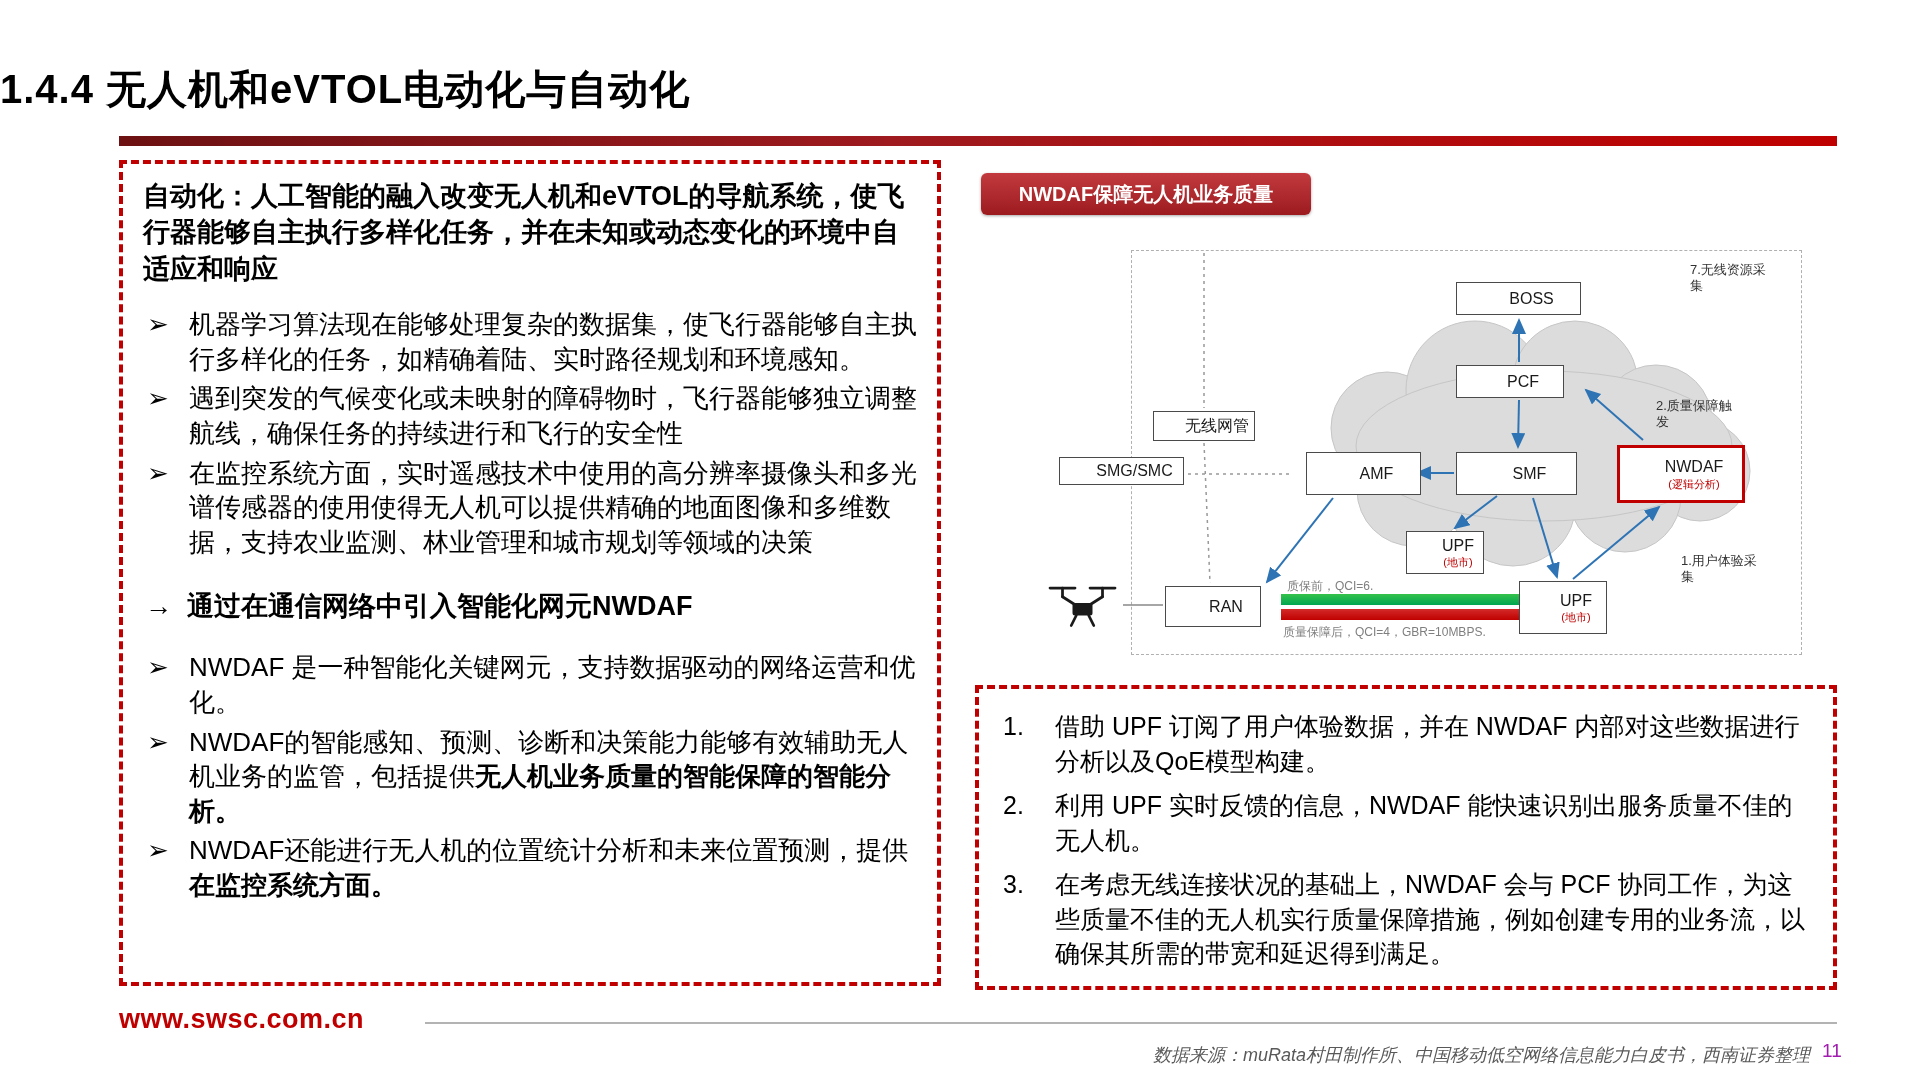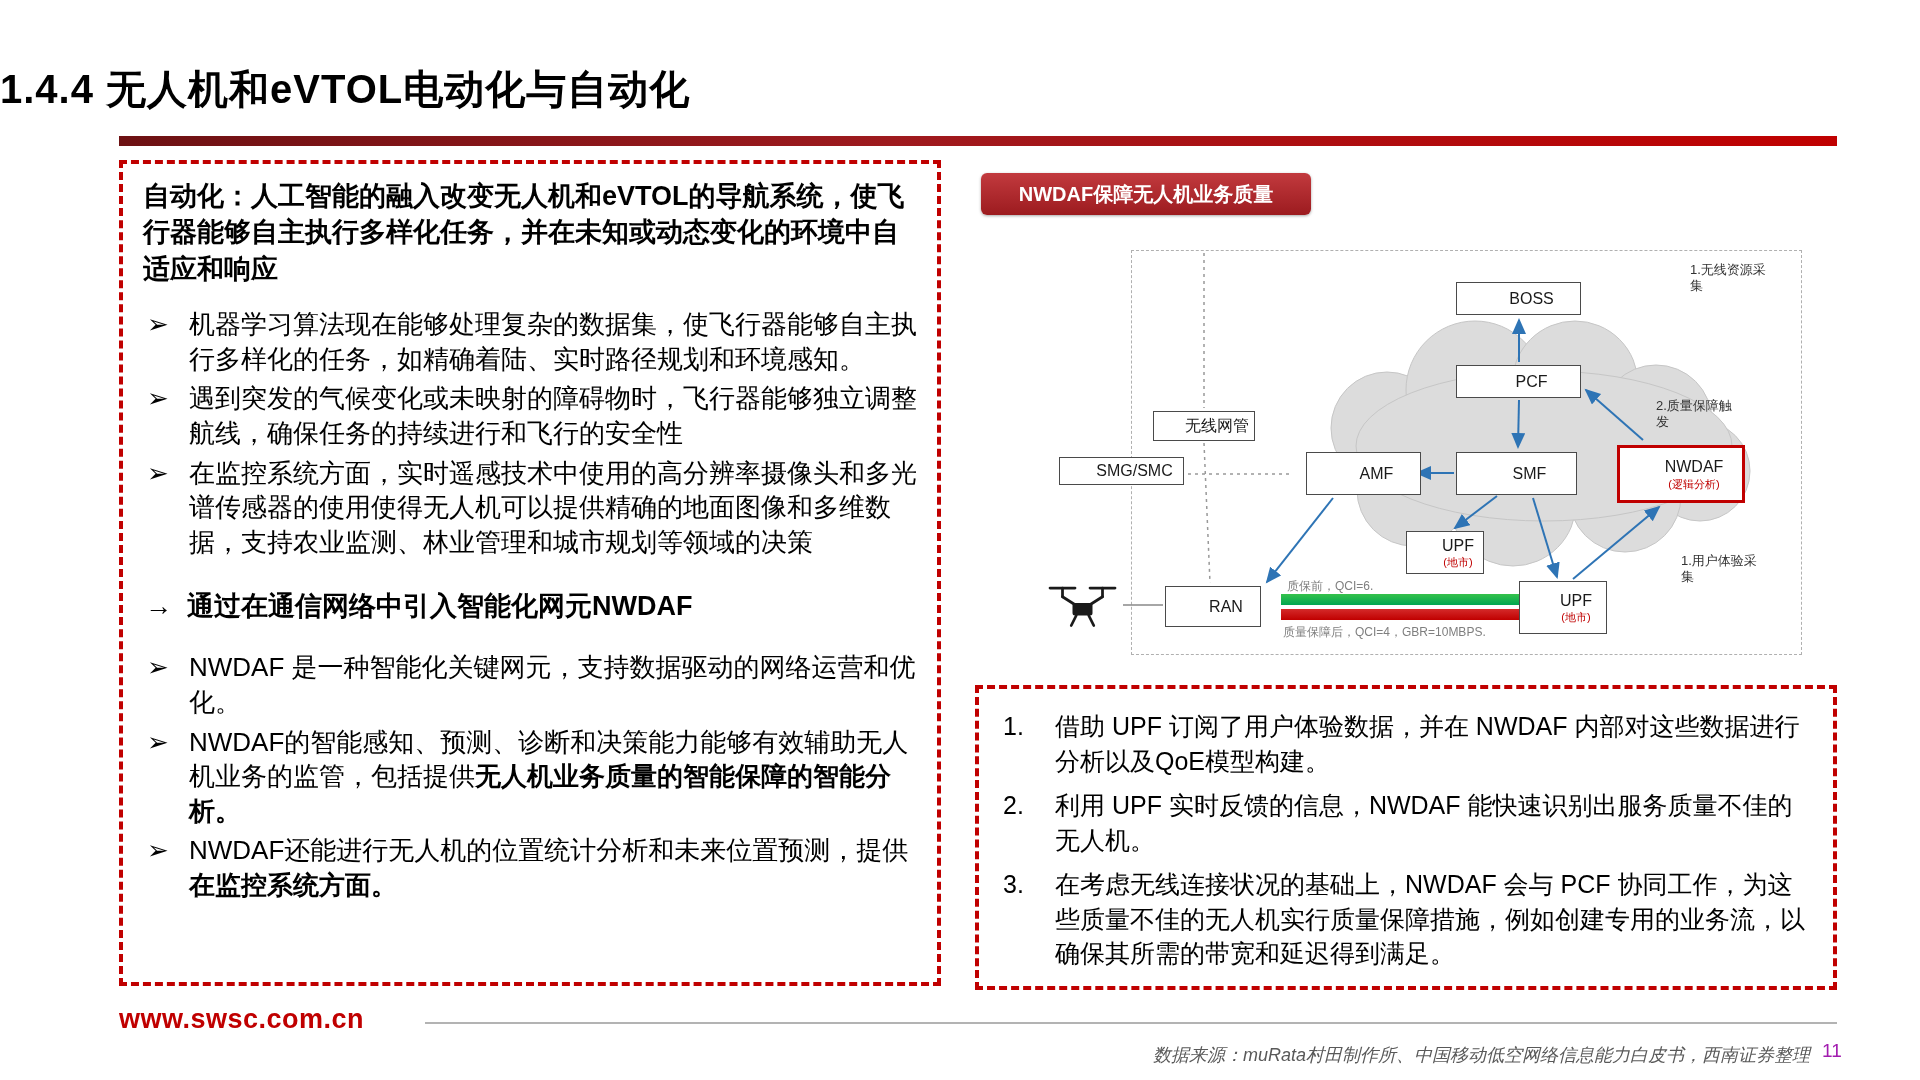--- a/index.html
+++ b/index.html
@@ -143,21 +143,21 @@
       </g>
       <g stroke="#999999" stroke-width="1.5" fill="none" stroke-dasharray="3,4">
         <line x1="229" y1="13" x2="229" y2="168"></line>
         <line x1="229" y1="203" x2="235" y2="343"></line>
         <line x1="199" y1="234" x2="318" y2="234"></line>
       </g>
       <line x1="148" y1="365" x2="188" y2="365" stroke="#888888" stroke-width="1.5"></line>
     </svg>
 
     <div class="node" style="left:481px;top:42px;width:125px;height:33px">BOSS</div>
-    <div class="node" style="left:481px;top:125px;width:125px;height:33px">PCF</div>
+    <div class="node" style="left:481px;top:125px;width:108px;height:33px">PCF</div>
     <div class="node" style="left:178px;top:171px;width:102px;height:30px">无线网管</div>
     <div class="node" style="left:84px;top:217px;width:125px;height:28px">SMG/SMC</div>
     <div class="node" style="left:331px;top:212px;width:115px;height:43px">AMF</div>
     <div class="node" style="left:481px;top:212px;width:121px;height:43px">SMF</div>
 
     <div class="node highlight" style="left:642px;top:205px;width:128px;height:58px">
       <span>NWDAF</span>
       <span class="sub">(逻辑分析)</span>
     </div>
 
@@ -166,21 +166,21 @@
       <span class="sub">(地市)</span>
     </div>
 
     <div class="node" style="left:190px;top:346px;width:96px;height:41px">RAN</div>
 
     <div class="node" style="left:544px;top:341px;width:88px;height:53px">
       <span>UPF</span>
       <span class="sub">(地市)</span>
     </div>
 
-    <div class="anno" style="left:715px;top:22px">1.无线资源采集</div>
+    <div class="anno" style="left:715px;top:22px">7.无线资源采集</div>
     <div class="anno" style="left:681px;top:158px">2.质量保障触发</div>
     <div class="anno" style="left:706px;top:313px">1.用户体验采集</div>
 
     <div class="qlabel" style="left:312px;top:338px">质保前，QCI=6.</div>
     <div class="qbar good" style="left:306px;top:354px;width:238px"></div>
     <div class="qbar bad" style="left:306px;top:369px;width:238px"></div>
     <div class="qlabel" style="left:308px;top:384px">质量保障后，QCI=4，GBR=10MBPS.</div>
 
     <svg class="drone" style="left:70px;top:338px" width="75" height="55" viewBox="0 0 60 44">
       <g stroke="#1a1a1a" stroke-width="2.2" fill="none" stroke-linecap="round">

